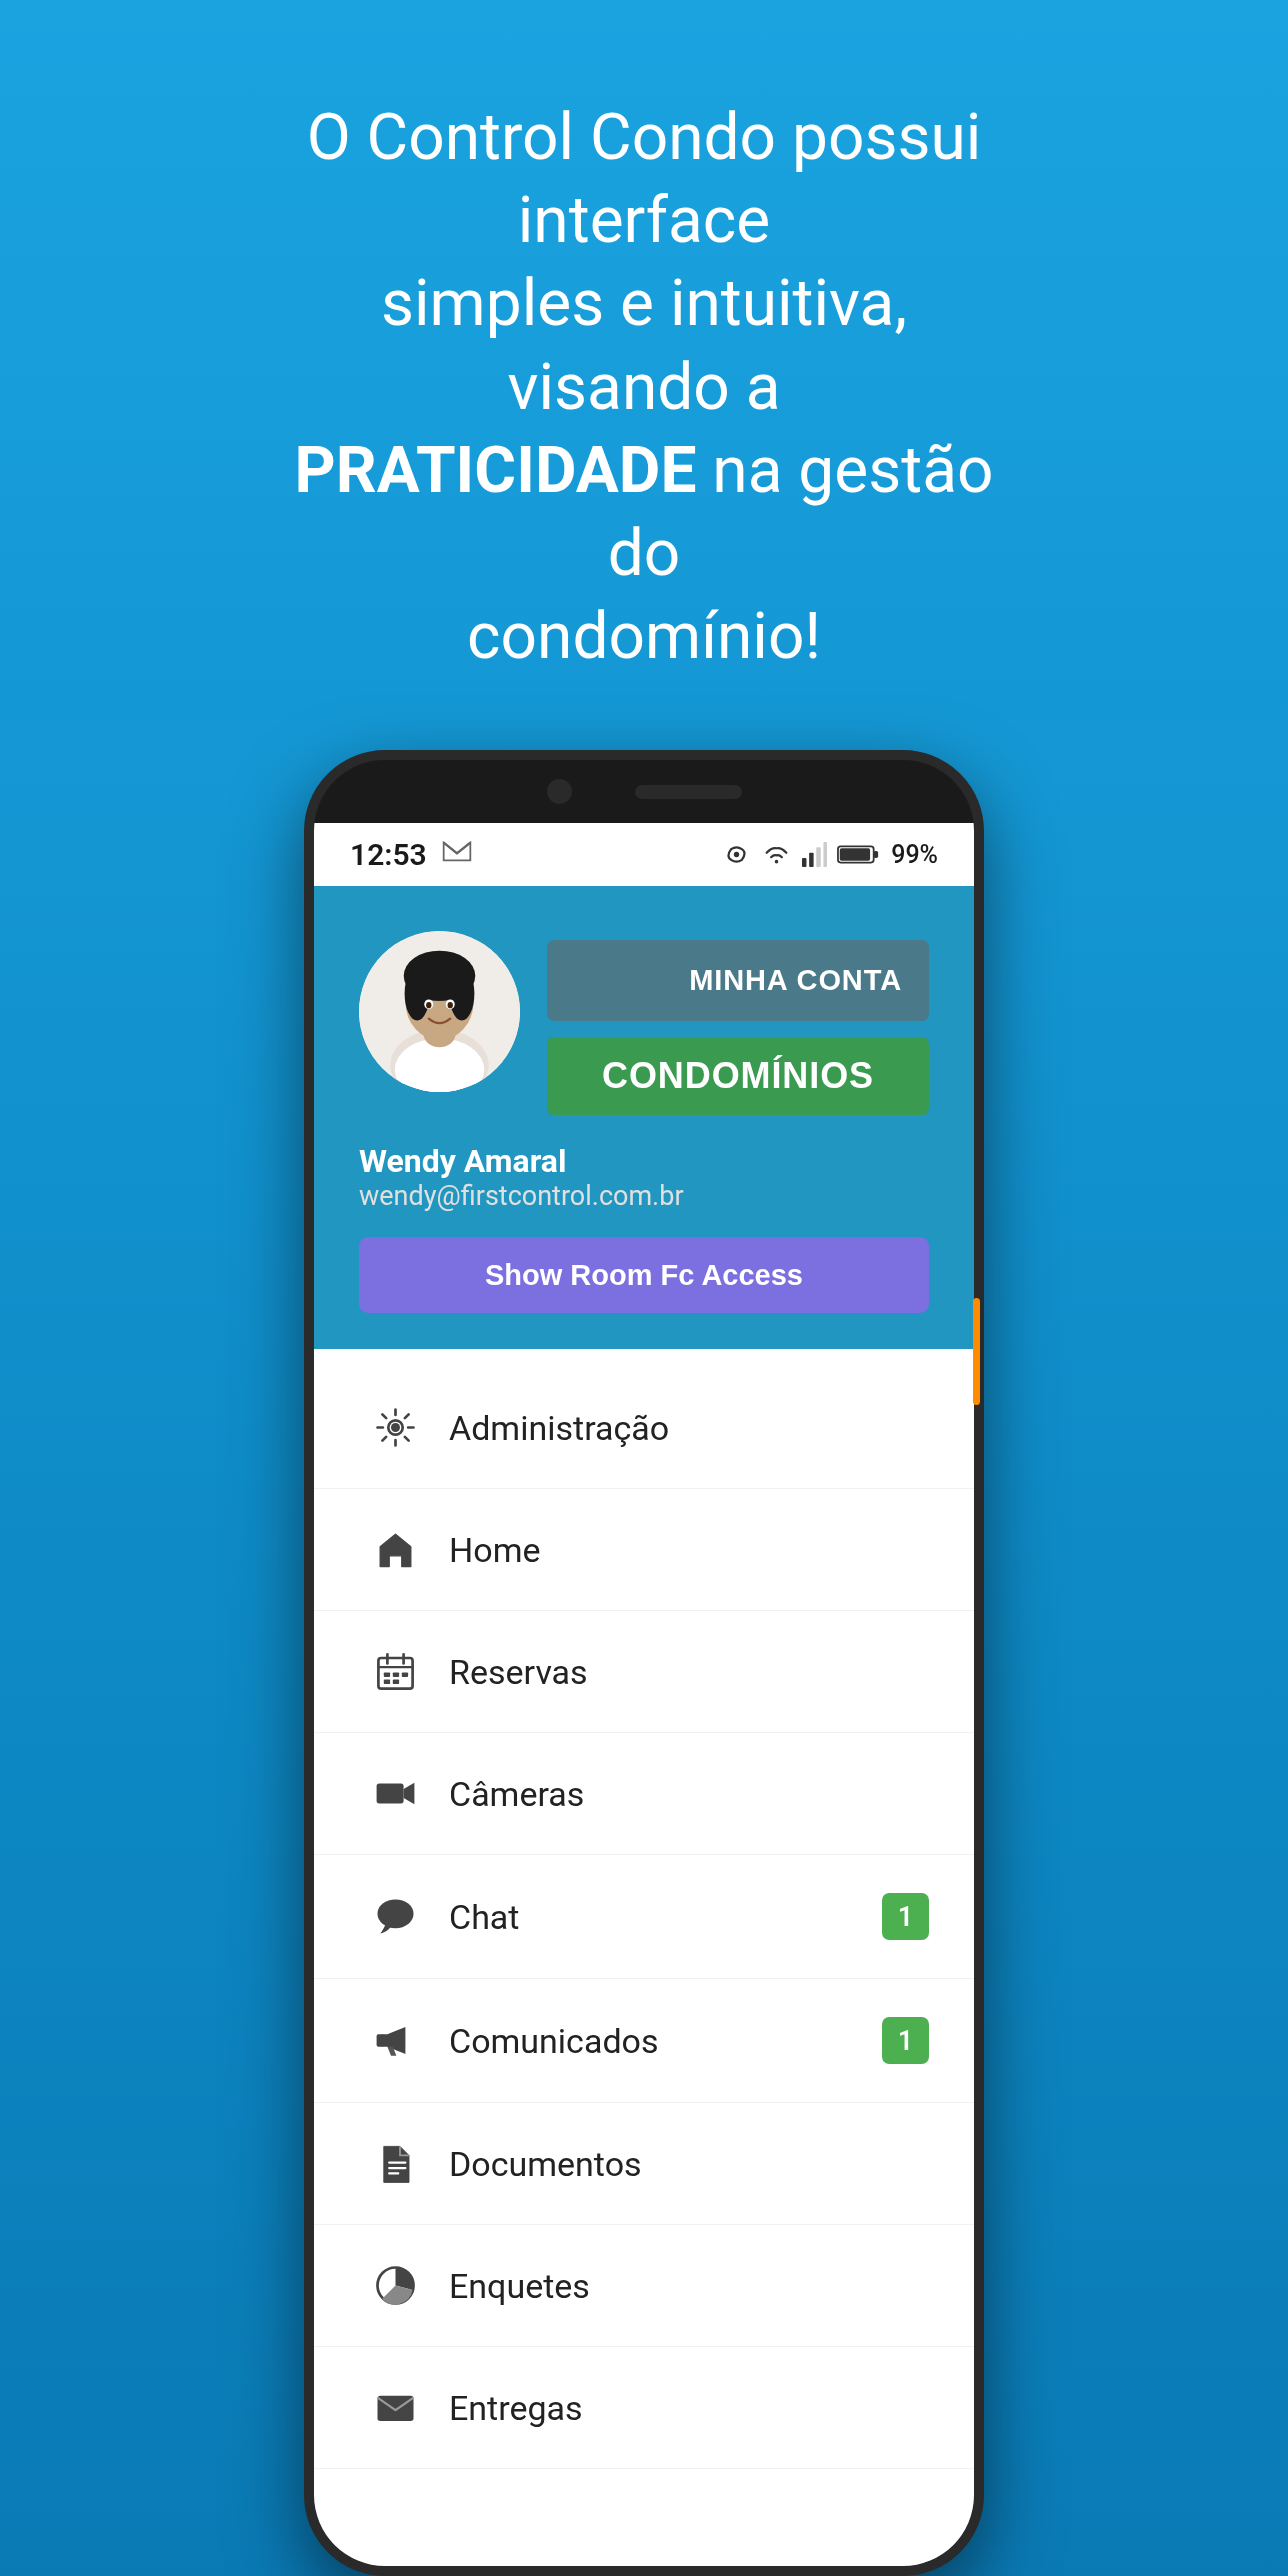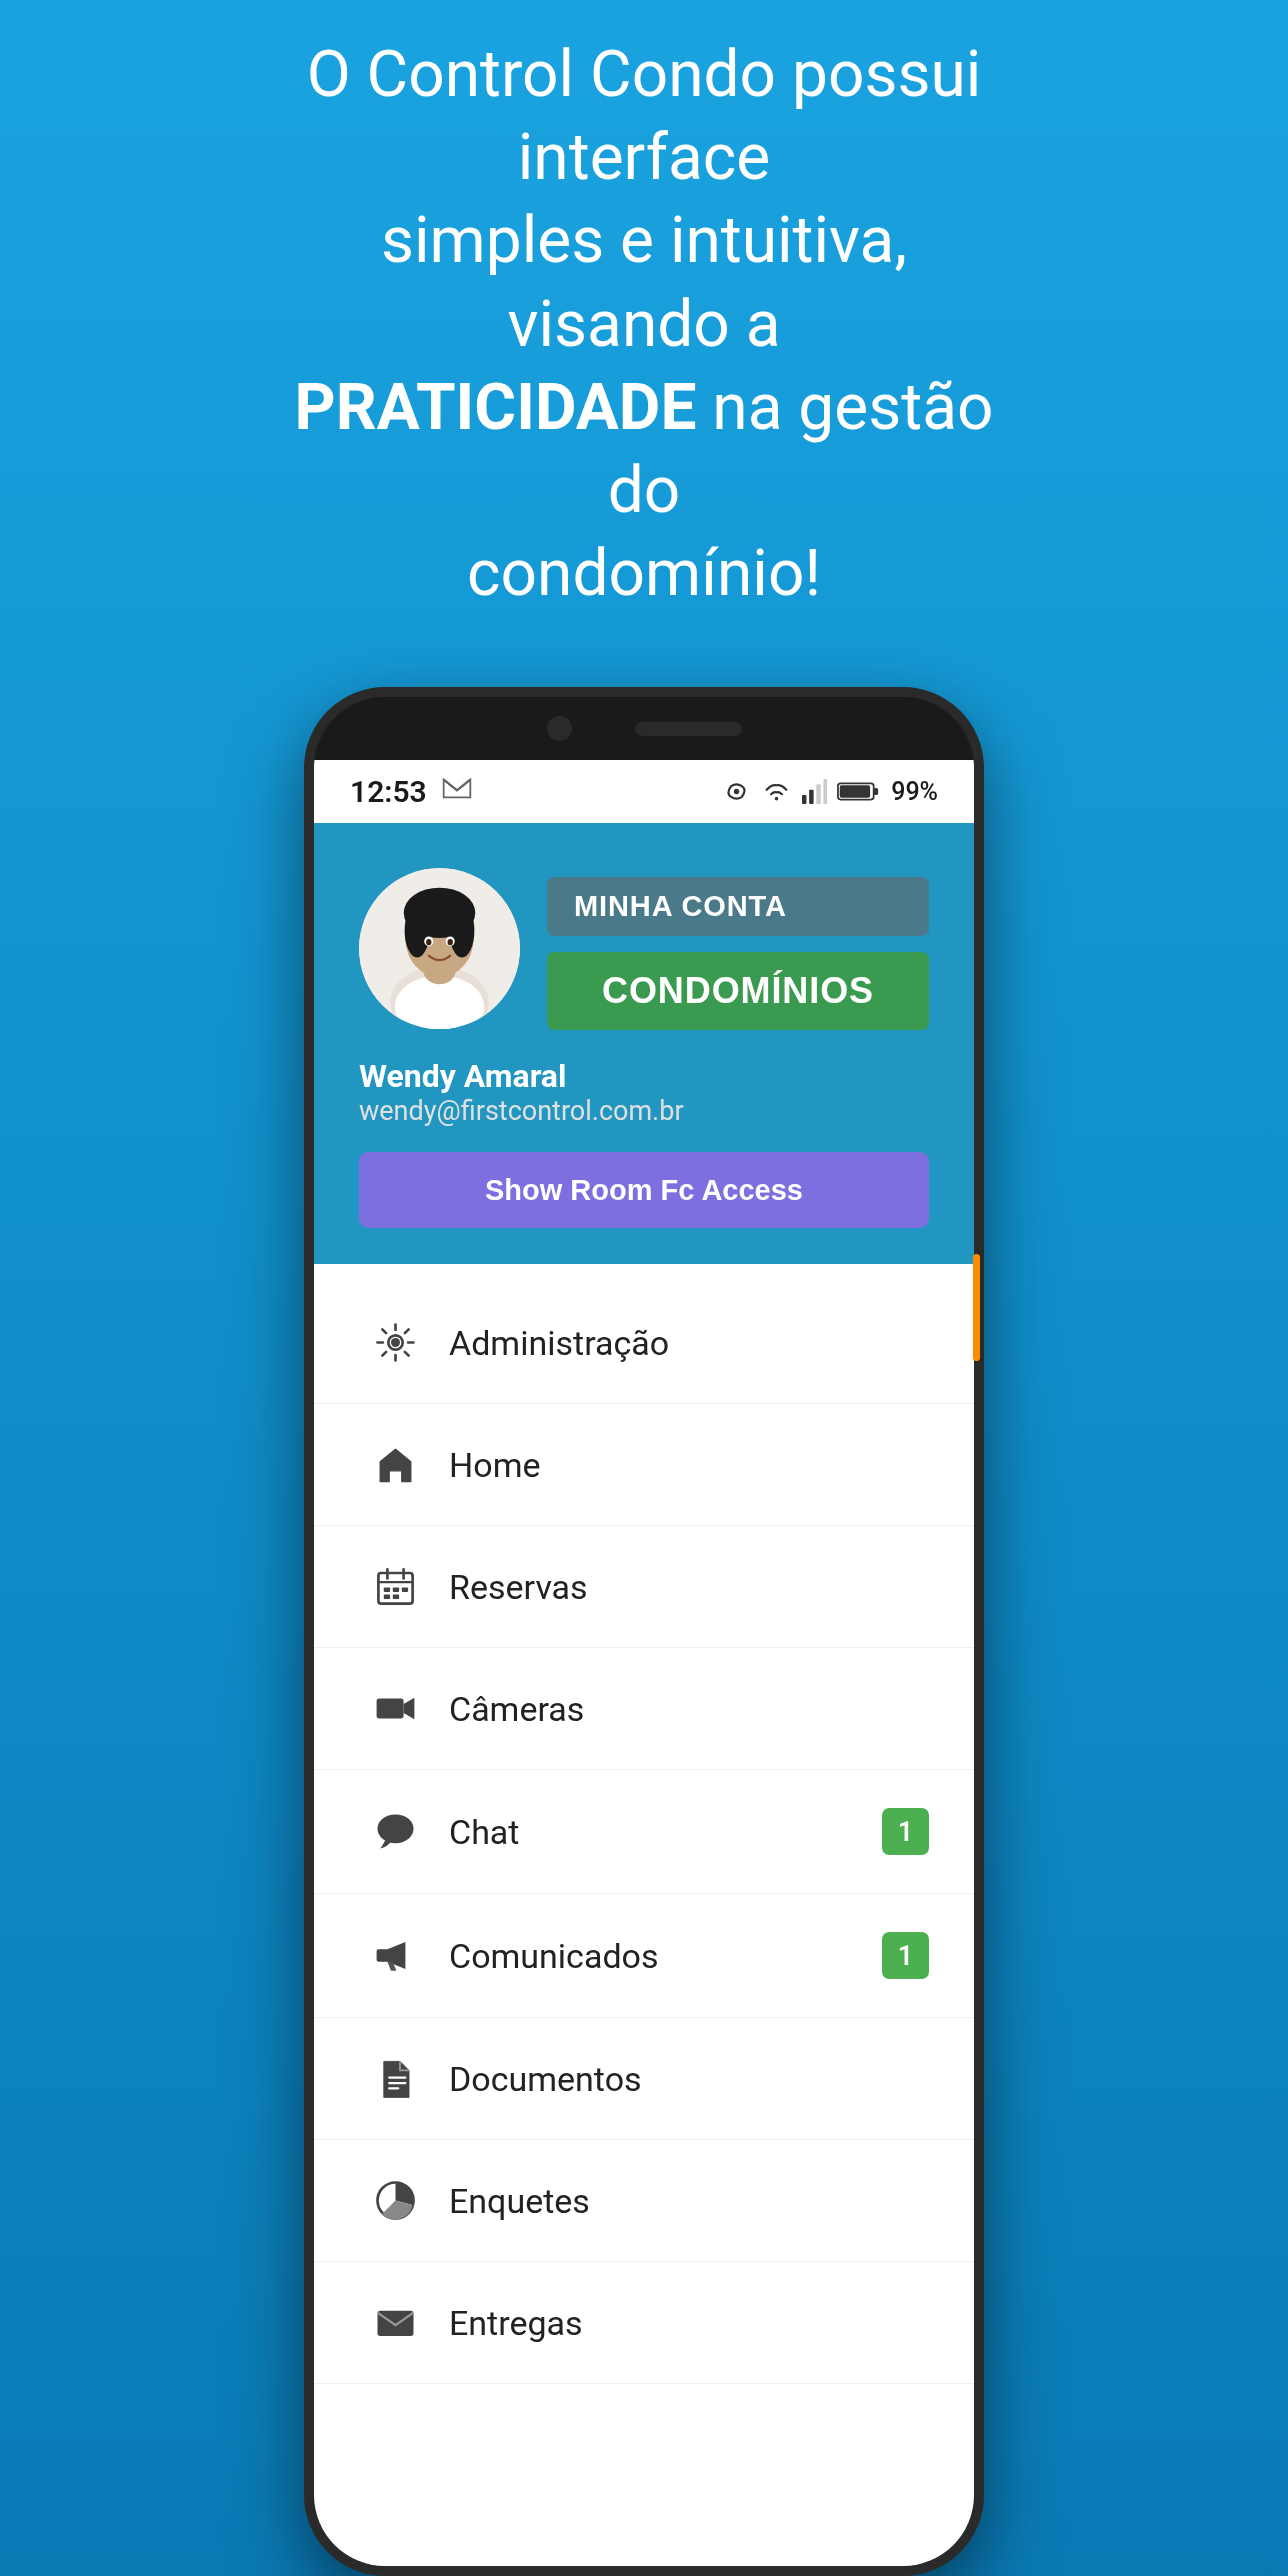--- a/index.html
+++ b/index.html
@@ -14,21 +14,21 @@
       font-family: 'Roboto', Arial, sans-serif;
       overflow: hidden;
     }
 
     .hero-text {
       text-align: center;
       color: white;
       font-size: 64px;
       font-weight: 400;
       line-height: 1.3;
-      padding: 33px 125px 54px 125px;
+      padding: 96px 125px 54px 125px;
       max-width: 984px;
     }
 
     .hero-text strong {
       font-weight: 700;
     }
 
     
     .phone-wrapper {
       position: relative;
@@ -163,26 +163,26 @@
       gap: 16px;
       margin-top: 9px;
       flex: 1;
     }
 
     .btn-minha-conta {
       background: #4a7a8a;
       color: white;
       border: none;
       border-radius: 7.2px;
-      padding: 13px 27px;
+      padding: 24px 27px;
       font-size: 29px;
       font-weight: 600;
       letter-spacing: 0.9px;
       cursor: pointer;
-      text-align: left;
+      text-align: right;
     }
 
     .btn-condominios {
       background: #3a9a50;
       color: white;
       border: none;
       border-radius: 7.2px;
       padding: 18px 27px;
       font-size: 36px;
       font-weight: 600;

